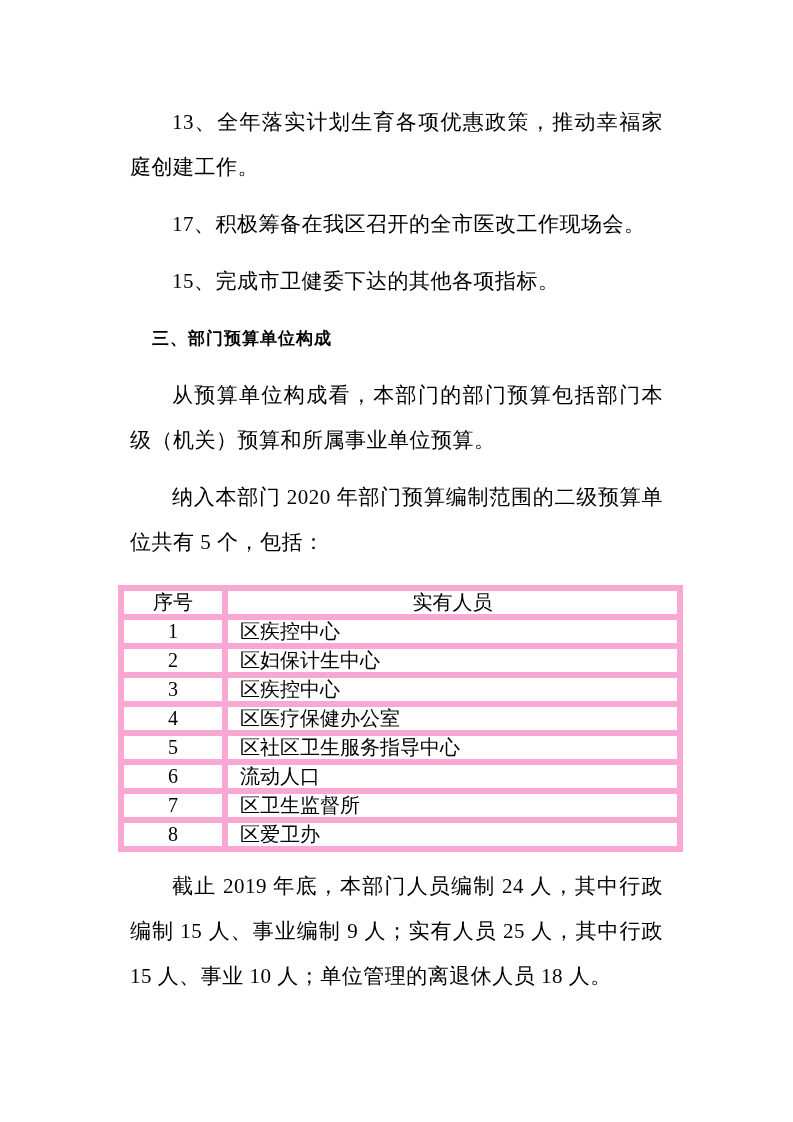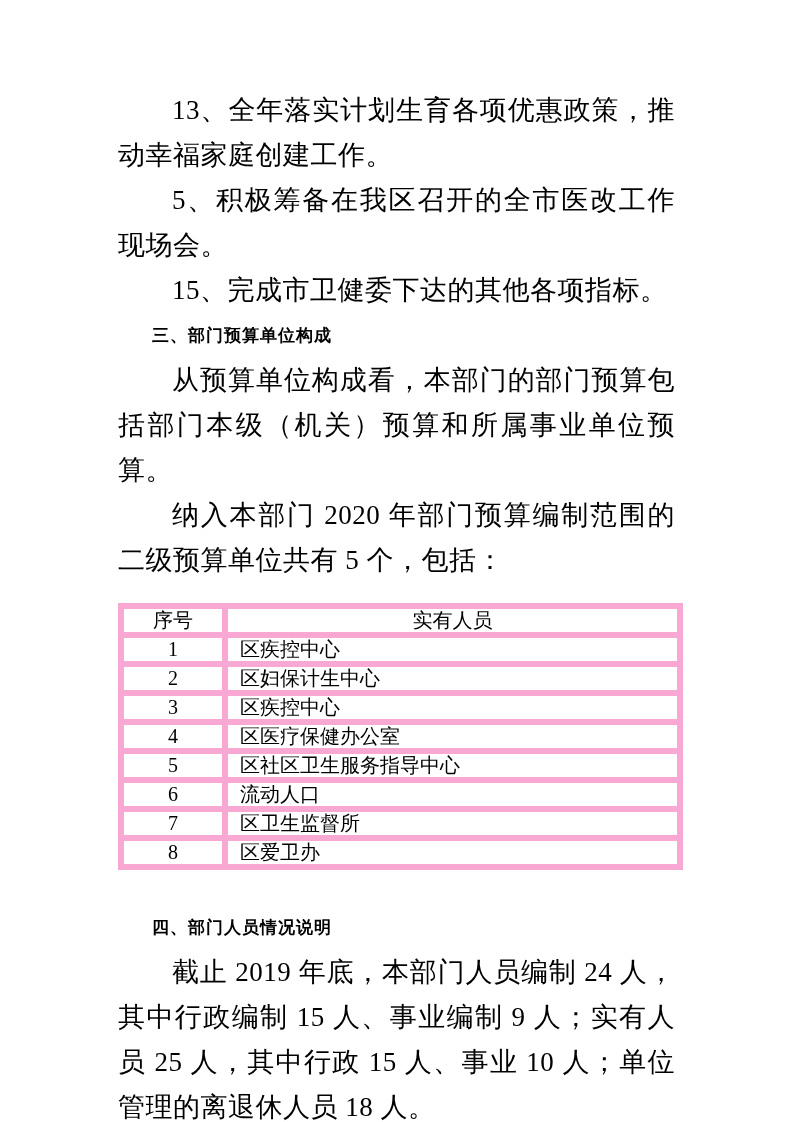--- a/index.html
+++ b/index.html
@@ -16,22 +16,22 @@
     font-family: "Liberation Serif", "DejaVu Serif", serif;
     color: #000000;
   }
   .doc {
     position: absolute;
     left: 118px;
     top: 88px;
     width: 557px;
   }
   .para {
-    margin: 0;
-    font-size: 27px;
+    margin: 12px;
+    font-size: 21px;
     line-height: 45px;
     text-indent: 2em;
     text-align: justify;
     letter-spacing: 0.5px;
   }
   .heading {
     margin: 0;
     font-size: 17px;
     line-height: 45px;
     text-indent: 2em;
@@ -66,21 +66,21 @@
   table.units col.col-seq { width: 104px; }
 </style>
 </head>
 <body>
 
 <div class="page">
   <div class="doc">
 
     <p class="para">13、全年落实计划生育各项优惠政策，推动幸福家庭创建工作。</p>
 
-    <p class="para">5、积极筹备在我区召开的全市医改工作现场会。</p>
+    <p class="para">17、积极筹备在我区召开的全市医改工作现场会。</p>
 
     <p class="para">15、完成市卫健委下达的其他各项指标。</p>
 
     <h3 class="heading">三、部门预算单位构成</h3>
 
     <p class="para">从预算单位构成看，本部门的部门预算包括部门本级（机关）预算和所属事业单位预算。</p>
 
     <p class="para">纳入本部门 2020 年部门预算编制范围的二级预算单位共有 5 个，包括：</p>
 
     <table class="units">
@@ -121,18 +121,17 @@
           <td>7</td>
           <td class="unit-name">区卫生监督所</td>
         </tr>
         <tr>
           <td>8</td>
           <td class="unit-name">区爱卫办</td>
         </tr>
       </tbody>
     </table>
 
-    <h3 class="heading heading-4">四、部门人员情况说明</h3>
 
     <p class="para">截止 2019 年底，本部门人员编制 24 人，其中行政编制 15 人、事业编制 9 人；实有人员 25 人，其中行政 15 人、事业 10 人；单位管理的离退休人员 18 人。</p>
 
   </div>
 </div>
 
 </body></html>

